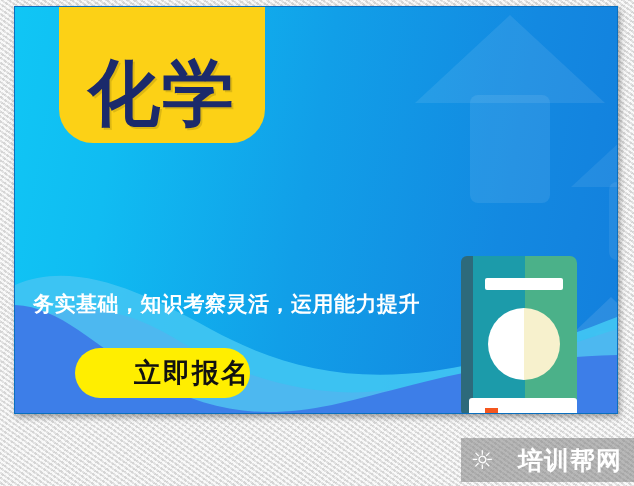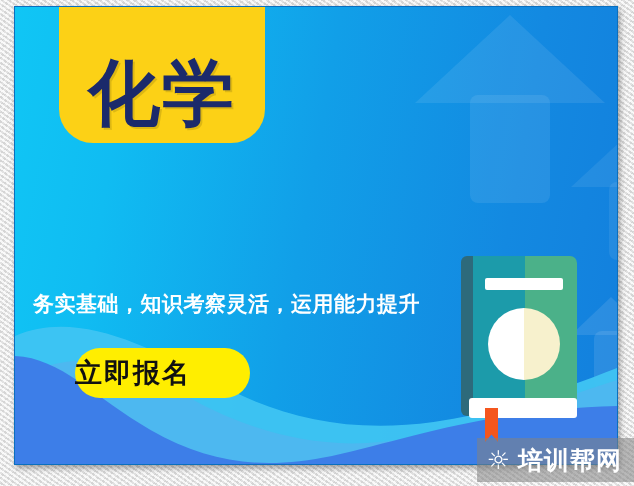--- a/index.html
+++ b/index.html
@@ -17,21 +17,21 @@
     background-color:#e9e9e9;
     background-image:
       repeating-linear-gradient(35deg, rgba(255,255,255,.75) 0 2px, rgba(190,190,190,.35) 2px 4px),
       repeating-linear-gradient(-42deg, rgba(255,255,255,.55) 0 3px, rgba(200,200,200,.25) 3px 6px);
     opacity:.95;
   }
   
   #banner{
     position:absolute;
     left:14px;top:6px;
-    width:604px;height:459px;
+    width:604px;height:408px;
     overflow:hidden;
     background:linear-gradient(100deg,#10C6F5 0%,#10BCF2 18%,#119FE8 48%,#1389E1 78%,#137FDD 100%);
     box-shadow:2px 3px 6px rgba(0,0,0,.35);
     border:1px solid #0a6fbf;
     box-sizing:border-box;
   }
   .layer{position:absolute;inset:0;}
 
   
   .arrow{position:absolute;}
@@ -104,21 +104,21 @@
     font-size:21px;font-weight:bold;color:#FFFFFF;
     letter-spacing:.5px;white-space:nowrap;text-align:center;
   }
 
   
   #cta-button{
     position:absolute;left:60px;top:341px;
     width:175px;height:50px;
     background:#FFEE00;
     border-radius:26px;
-    display:flex;align-items:center;justify-content:flex-start;
+    display:flex;align-items:center;justify-content:flex-end;
     cursor:pointer;border:none;padding:0;
   }
   #cta-button .txt{
     font-family:"DejaVu Sans","Liberation Sans",sans-serif;
     font-size:27px;font-weight:bold;color:#111111;
     letter-spacing:2px;white-space:nowrap;
   }
 
   
   #book{position:absolute;left:446px;top:249px;width:116px;height:174px;}
@@ -142,20 +142,21 @@
     display:flex;align-items:center;gap:8px;
   }
   #watermark .wm-icon{
     font-size:26px;color:#FFFFFF;line-height:1;
     font-family:"DejaVu Sans",sans-serif;
   }
   #watermark .wm-text{
     font-family:"DejaVu Sans","Liberation Sans",sans-serif;
     font-size:25px;font-weight:bold;color:#FFFFFF;letter-spacing:1px;
     white-space:nowrap;
+    margin-left:16px;
   }
 </style>
 </head>
 <body>
 
 <div id="page-backdrop"></div>
 
 <div id="banner">
 
   <div class="layer">

